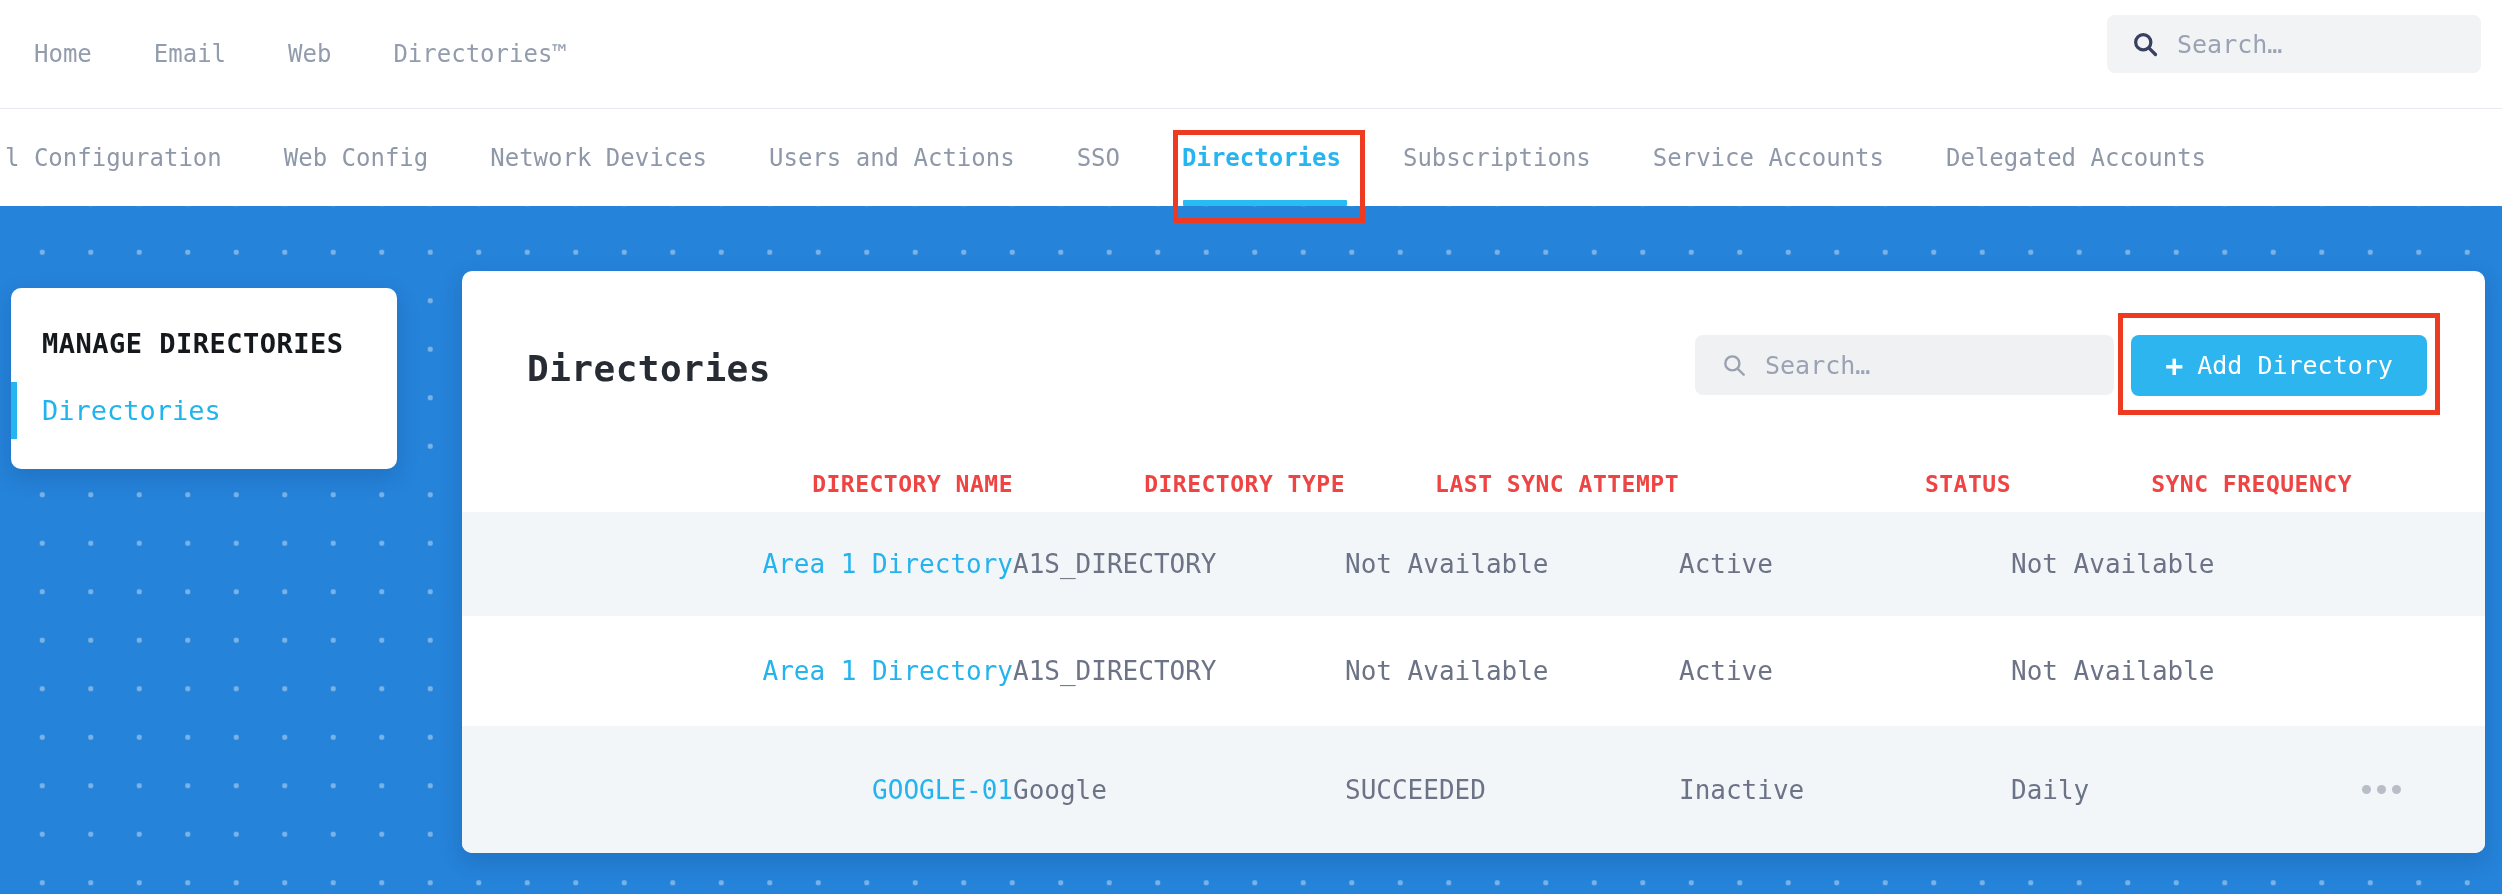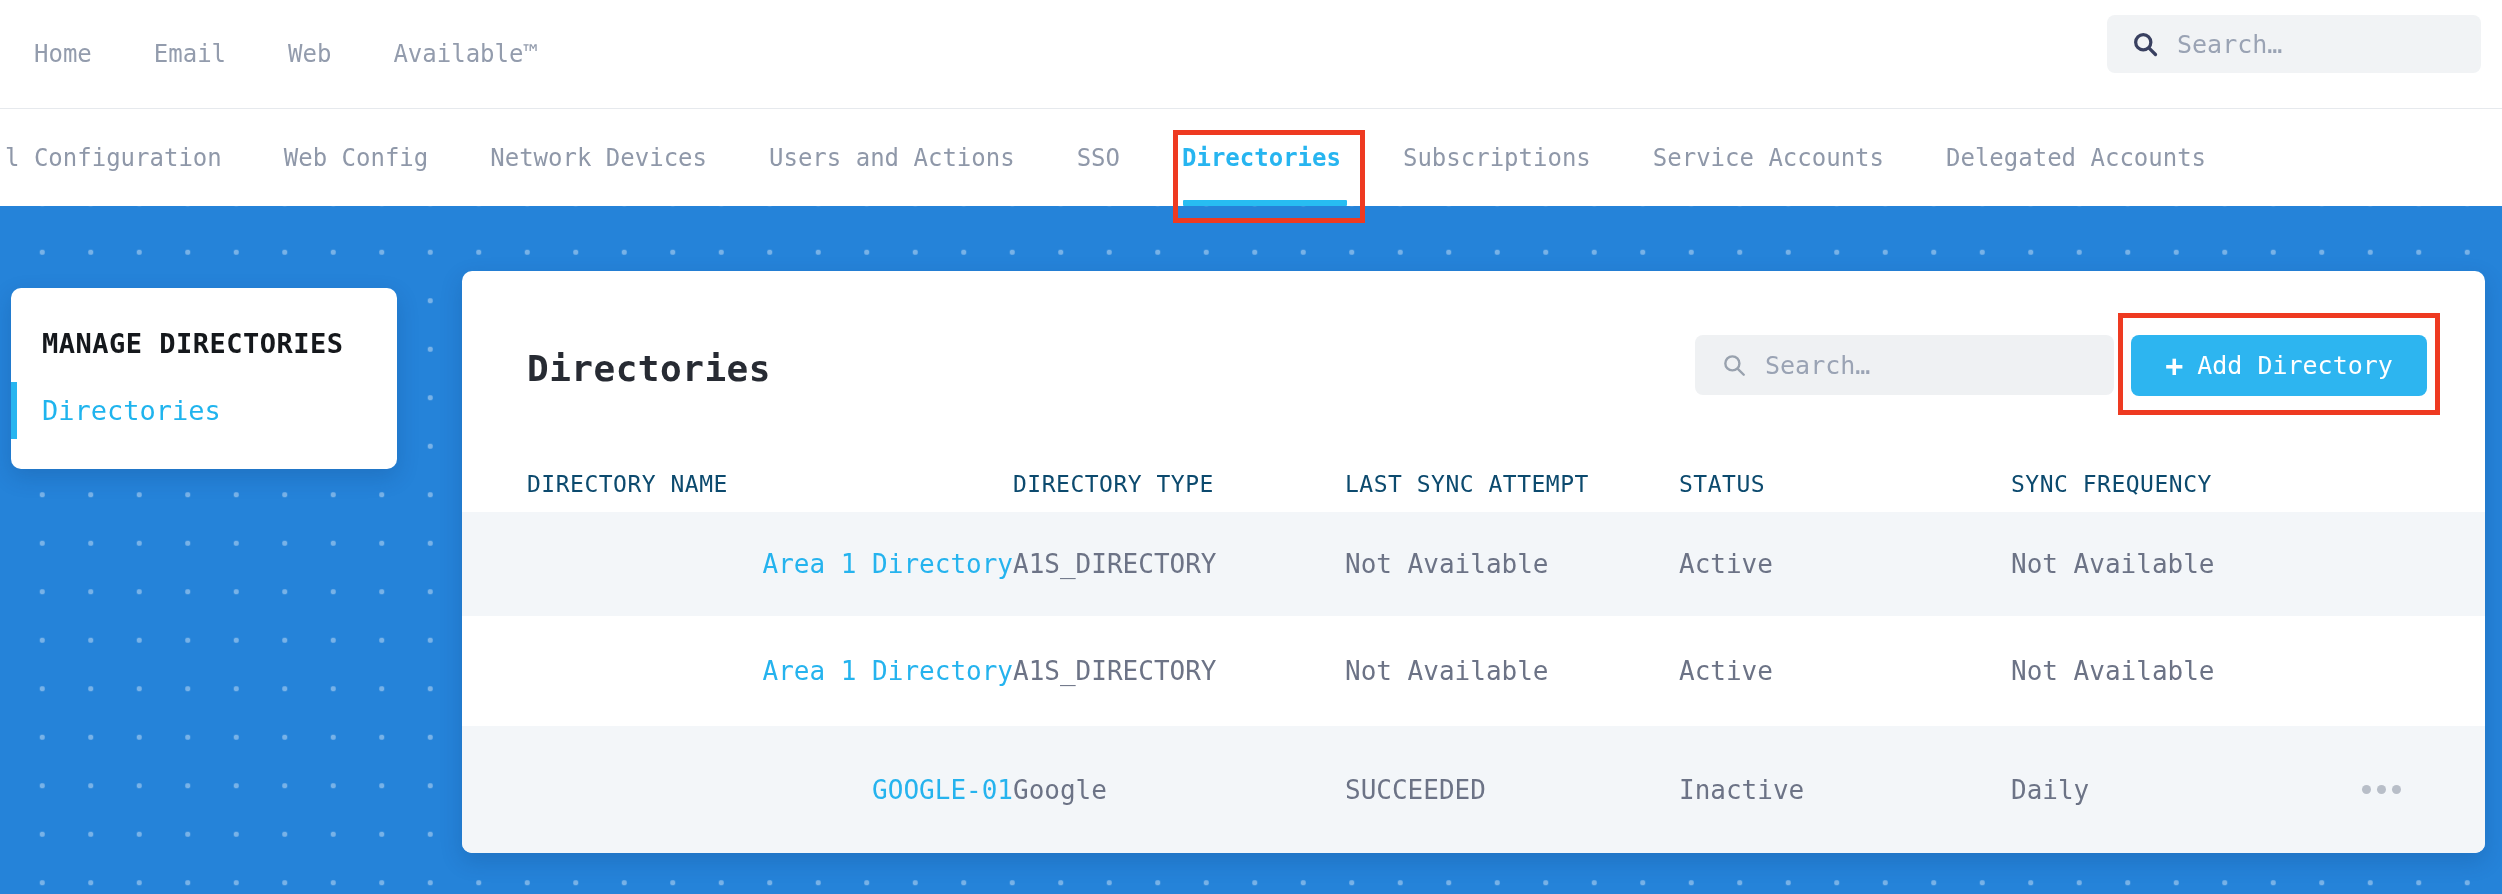--- a/index.html
+++ b/index.html
@@ -41,21 +41,21 @@
   .card-search { position:absolute; left:1233px; top:64px; width:419px; height:60px; background:#eff1f3; border-radius:8px; display:flex; align-items:center; }
   .card-search svg { margin-left:26px; flex:0 0 auto; }
   .card-search input { flex:1; height:100%; border:none; outline:none; background:transparent; font-family:inherit; font-size:25px; color:#5d6575; padding-left:18px; }
   .card-search input::placeholder { color:#9aa3b4; }
   .add-btn { position:absolute; left:1669px; top:64px; width:296px; height:61px; background:#2db5f0; border:none; border-radius:8px; color:#fff; font-family:inherit; font-size:25px; display:flex; align-items:center; justify-content:center; cursor:pointer; }
   .add-btn .plus { font-size:30px; font-weight:bold; margin-right:14px; line-height:1; }
 
   
   .table { position:absolute; left:0; top:184px; width:100%; bottom:0; }
   .trow, .thead { display:grid; grid-template-columns:486px 332px 334px 332px 341px 1fr; align-items:center; padding-left:65px; }
-  .thead { height:57px; font-size:23px; font-weight:normal; color:#0c4a6e; letter-spacing:.5px; }
+  .thead { height:57px; font-size:23px; font-weight:bold; color:#ef4444; letter-spacing:.5px;text-align:right; }
   .trow { font-size:26px; color:#6c7386; }
   .trow.r0 { height:104px; background:#f3f6f9; }
   .trow.r1 { height:110px; background:#ffffff; }
   .trow.r2 { height:127px; background:#f3f6f9; }
   .cell-link { color:#25b3ee; cursor:pointer;text-align:right; }
   .menu-dots { display:flex; gap:6px; margin-left:10px; cursor:pointer; width:max-content; }
   .menu-dots i { width:9px; height:9px; border-radius:50%; background:#b8bec8; }
 
   
   .red-box { position:absolute; border:5px solid #ee3a21; z-index:50; pointer-events:none; }
@@ -65,21 +65,21 @@
 </head>
 <body>
 
 <div id="app">
 
   <header class="topbar">
     <nav class="primary-tabs">
       <span class="ptab">Home</span>
       <span class="ptab">Email</span>
       <span class="ptab">Web</span>
-      <span class="ptab">Available™</span>
+      <span class="ptab">Directories™</span>
     </nav>
     <div class="topbar-search">
       <svg width="28" height="28" viewBox="0 0 24 24" fill="none" stroke="#394060" stroke-width="2.8" stroke-linecap="round">
         <circle cx="10.5" cy="10.5" r="6.5"></circle>
           <line x1="15.5" y1="15.5" x2="21" y2="21"></line>
       </svg>
       <input type="text" placeholder="Search…" style="">
     </div>
   </header>
 

